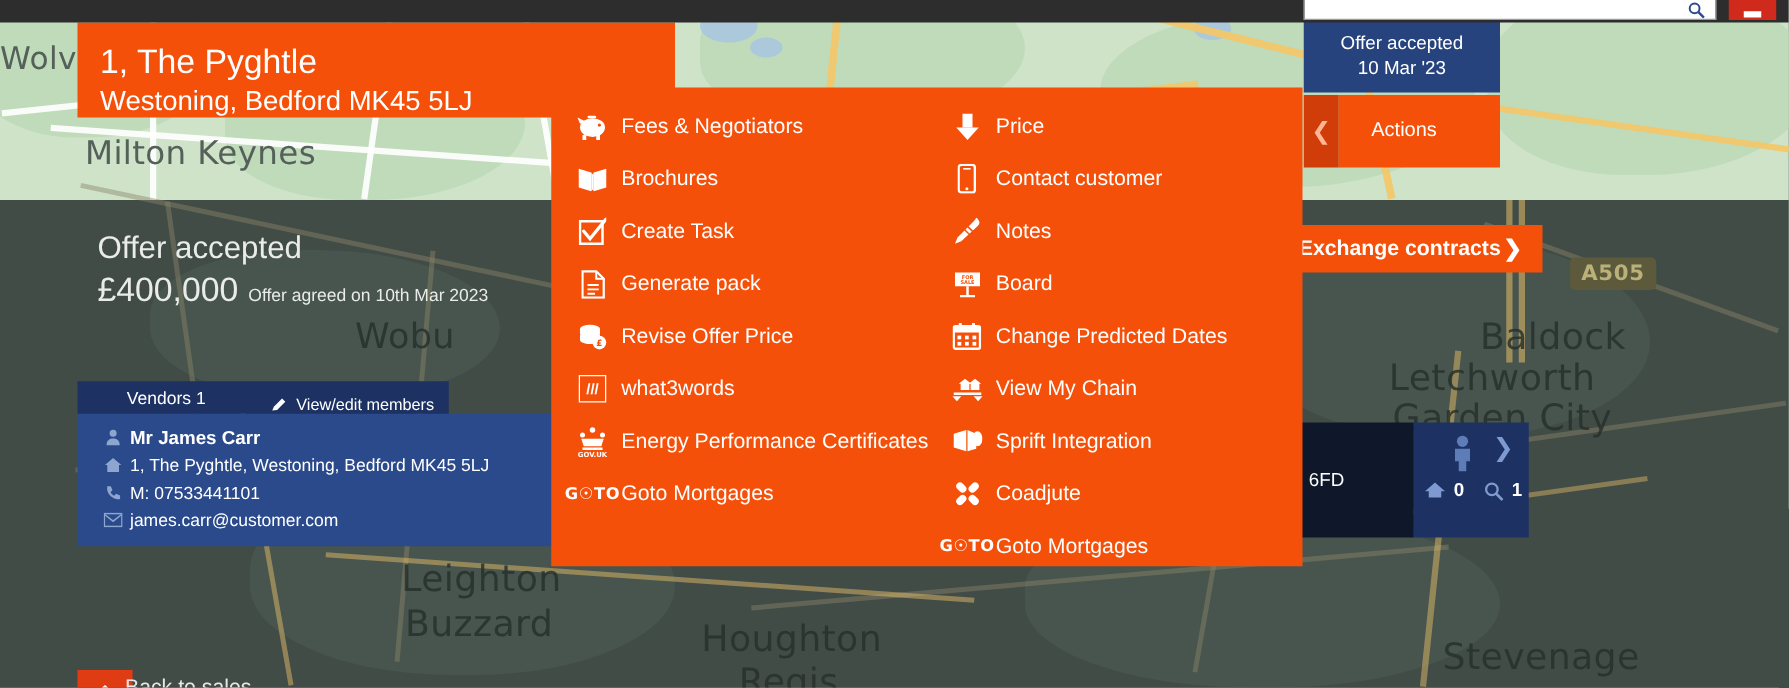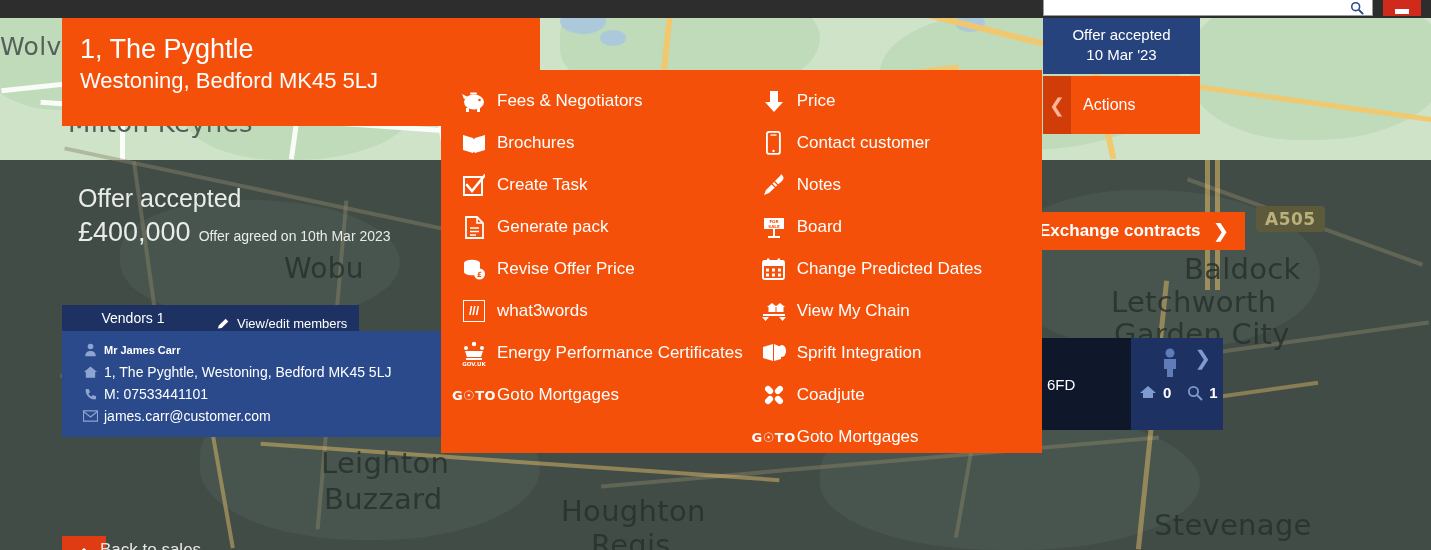--- a/index.html
+++ b/index.html
@@ -72,21 +72,21 @@
   .top-red-btn {
     position: absolute; left: 1383px; top: -16px; width: 38px; height: 32px;
     background: #cf2a1b; z-index: 61;
   }
   .top-red-btn .bar {
     position: absolute; left: 12px; bottom: 2px; width: 14px; height: 5px; background: #fff;
   }
 
   
   .prop-header {
-    position: absolute; left: 62px; top: 18px; width: 478px; height: 108px;
+    position: absolute; left: 62px; top: 18px; width: 478px; height: 76px;
     background: #f4500a; z-index: 20;
     padding: 14px 0 0 18px;
     color: #fff;
   }
   .prop-title {
     font-size: 27px; font-weight: 400; line-height: 34px; white-space: pre;
   }
   .prop-addr {
     font-size: 22px; font-weight: 400; line-height: 30px; white-space: pre;
   }
@@ -97,25 +97,24 @@
   }
   .status-title { font-size: 25px; line-height: 32px; white-space: pre; font-weight: 400; }
   .status-row { display: flex; align-items: baseline; margin-top: 2px; }
   .status-price { font-size: 27px; line-height: 32px; white-space: pre; font-weight: 400; }
   .status-sub { font-size: 14px; margin-left: 8px; white-space: pre; }
 
   
   .exchange-btn {
     position: absolute; left: 1021px; top: 180px; height: 38px;
     background: #f4500a; color: #fff; z-index: 21;
-    display: flex; align-items: center; gap: 13px;
+    display: flex; align-items: center; gap: 2px;
     padding: 0 16px 0 18px;
     font-size: 17px; font-weight: 700; white-space: pre;
     cursor: pointer;
-    margin-top: 32px;
   }
   .exchange-btn .chev { font-size: 18px; line-height: 1; }
 
   
   .offer-badge {
     position: absolute; left: 1043px; top: 16px; width: 157px; height: 58px;
     background: #27437e; color: #fff; z-index: 30;
     display: flex; flex-direction: column; align-items: center; justify-content: center;
     font-size: 15px; line-height: 20px; white-space: pre;
   }
@@ -124,21 +123,21 @@
     position: absolute; left: 1043px; top: 76px; width: 157px; height: 58px;
     z-index: 30; display: flex; cursor: pointer;
   }
   .actions-chev {
     width: 28px; background: #d13d08; color: #ffb695;
     display: flex; align-items: center; justify-content: center;
     font-size: 19px;
   }
   .actions-label {
     flex: 1; background: #f4500a; color: #fff;
-    display: flex; align-items: center; padding-left: 12px;
+    display: flex; align-items: center; padding-left: 26px;
     font-size: 16px; white-space: pre;
   }
 
   
   .vendors-panel { position: absolute; left: 62px; top: 305px; z-index: 22; }
   .vendors-tabs { display: flex; align-items: stretch; height: 26px; }
   .v-tab {
     background: #1d3263; color: #fff; font-size: 14px;
     display: flex; align-items: center; justify-content: center;
     width: 142px; white-space: pre; cursor: pointer;
@@ -147,21 +146,21 @@
     background: #1d3263; color: #fff; font-size: 13px;
     display: flex; align-items: flex-end; gap: 7px; padding: 0 12px;
     white-space: pre; cursor: pointer;
   }
   .vendors-body {
     width: 438px; background: #2b4a8c; padding: 8px 0 10px 0; color: #fff;
   }
   .v-row { display: flex; align-items: center; height: 22px; padding-left: 14px; }
   .v-row .v-ico { width: 28px; display: flex; justify-content: center; color: #8ea6cf; }
   .v-row .v-txt { font-size: 14px; white-space: pre; }
-  .v-row.name .v-txt { font-weight: 700; font-size: 11px; }
+  .v-row.name .v-txt { font-weight: 700; font-size: 15px; }
 
   
   .chain-widget {
     position: absolute; left: 1035px; top: 338px; width: 188px; height: 92px;
     display: flex; z-index: 22;
   }
   .chain-left {
     width: 96px; background: #0f172a; color: #fff;
     display: flex; align-items: center; padding-left: 12px;
     font-size: 15px; white-space: pre;

